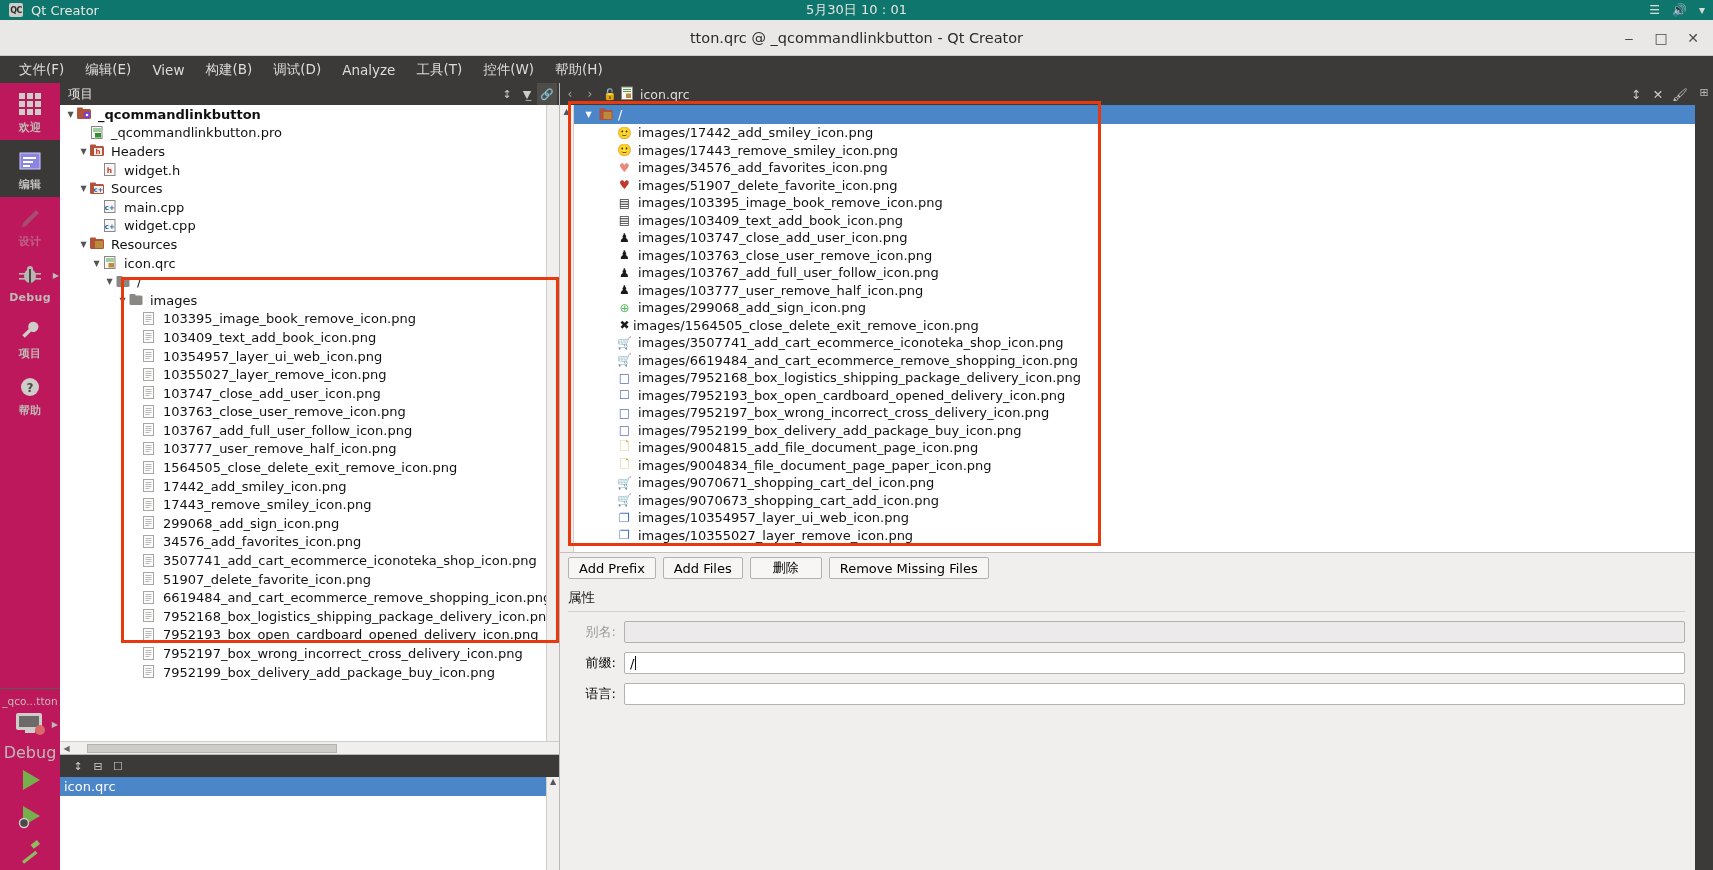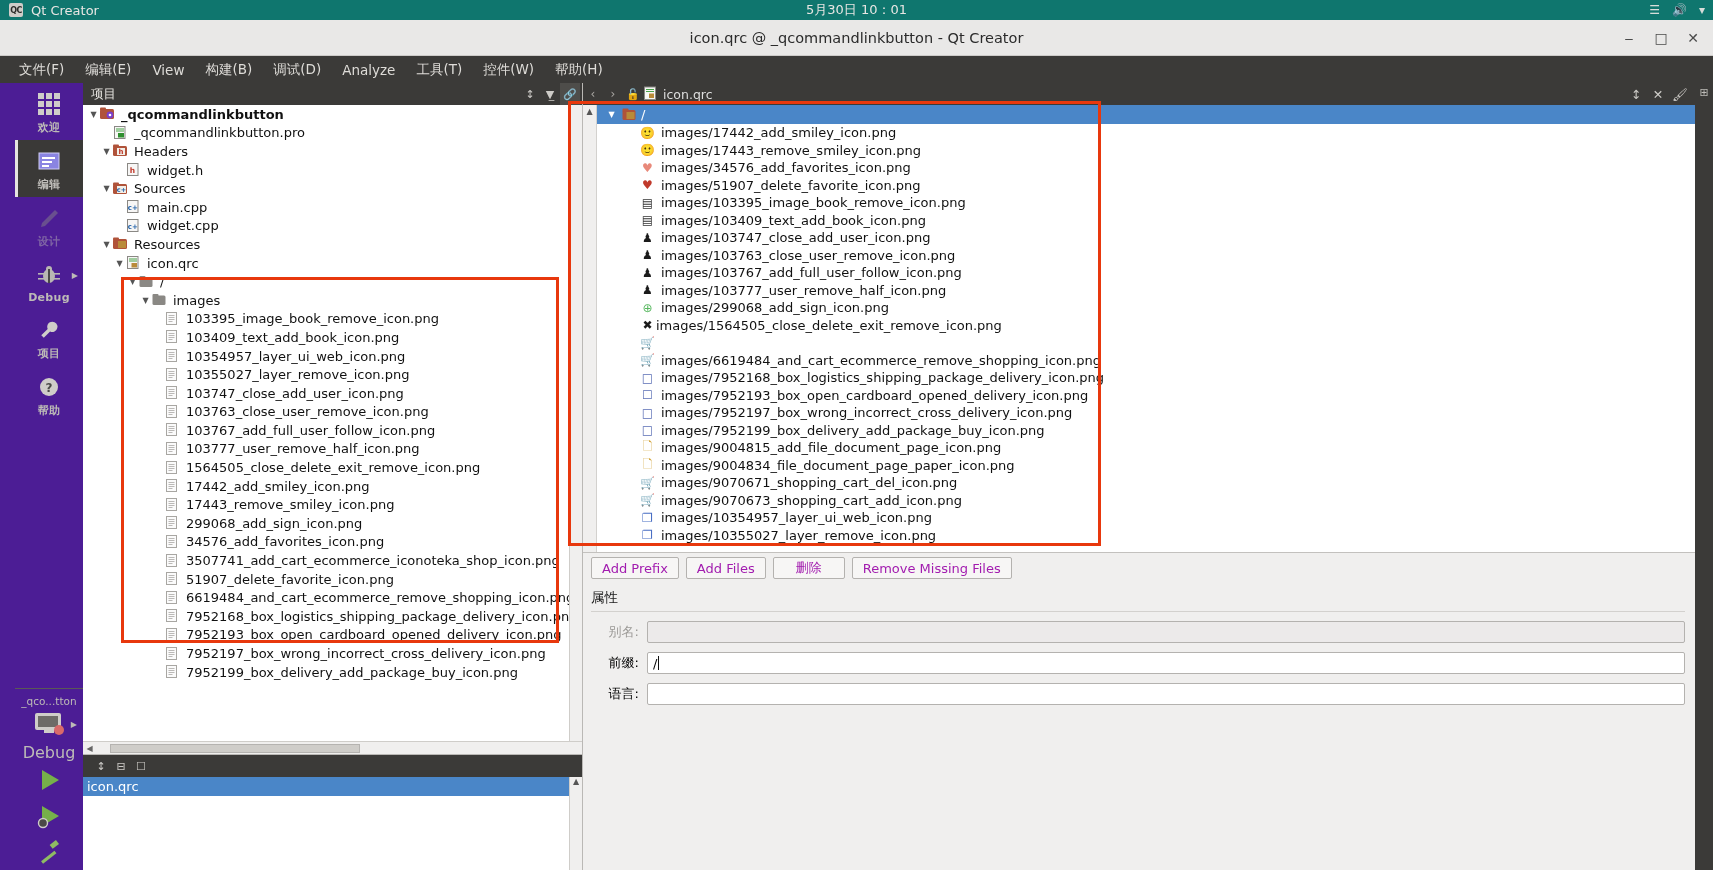--- a/index.html
+++ b/index.html
@@ -29,22 +29,22 @@
 
   
   #menubar { height:27px; background:#3b3a38; display:flex; align-items:center;
     padding-left:10px; gap:3px; }
   #menubar .mi { color:#dedcd8; font-size:13.5px; padding:3px 9px; white-space:nowrap; }
 
   
   #main { display:flex; height:787px; }
 
   
-  #modebar { width:83px; background:#4c1d95; display:flex; flex-direction:column;
-    align-items:flex-end; color:#bdbbb7; flex:none; position:relative; }
+  #modebar { width:60px; background:#be185d; display:flex; flex-direction:column;
+    align-items:center; color:#bdbbb7; flex:none; position:relative; }
   .mode { width:68px; padding:8px 0 5px; display:flex; flex-direction:column;
     align-items:center; gap:3px; position:relative; }
   .mode .glyph { height:26px; display:flex; align-items:center; justify-content:center; }
   .mode .lbl { font-size:11px; font-weight:bold; letter-spacing:.3px; }
   .mode.active { background:#3a3937; }
   .mode.active:before { content:""; position:absolute; left:0; top:0; bottom:0;
     width:3px; background:#e6e4e0; }
   .mode.disabled { opacity:.45; }
   .mode .arrow { position:absolute; right:5px; top:17px; font-size:8px; color:#bdbbb7; }
   .dots { display:grid; grid-template-columns:repeat(3,6px); gap:2px; }
@@ -101,21 +101,21 @@
     padding-left:6px; white-space:nowrap; color:#111; }
   .qrow.rootsel { background:#4a86c8; color:#fff; height:19px; }
   .qrow .gi { width:17px; flex:none; display:flex; align-items:center;
     justify-content:center; font-size:12px; }
   .qrow .pad { width:36px; flex:none; }
 
   
   #btnrow { height:30px; display:flex; align-items:center; gap:7px;
     padding:0 0 0 8px; flex:none; background:#f0efee; }
   .qbtn { height:22px; background:#f7f6f5; border:1px solid #b4b2af; border-radius:2px;
-    font-size:13px; padding:0 10px; color:#a21caf; display:flex; align-items:center; }
+    font-size:13px; padding:0 10px; color:#000000; display:flex; align-items:center; }
 
   #props { flex:1; background:#f0efee; padding:6px 10px 0 8px; }
   #props .phdr { font-size:13.5px; color:#1b1b1b; padding-bottom:4px;
     border-bottom:1px solid #d3d1ce; }
   .prow { display:flex; align-items:center; gap:8px; margin-top:9px; }
   .prow .plab { width:48px; text-align:right; font-size:13px; }
   .prow .plab.dim { color:#9b9996; }
   .pinput { flex:1; height:22px; border:1px solid #b4b2af; background:#fff;
     border-radius:2px; font-size:13px; padding:0 5px; display:flex; align-items:center; }
   .pinput.dis { background:#eceaea; }
@@ -137,21 +137,21 @@
   <div class="app">Qt Creator</div>
   <div class="clock">5月30日 10：01</div>
   <div class="tray">
     <span>☰</span>
     <span>🔊</span>
     <span>▾</span>
   </div>
 </div>
 
 <div id="titlebar">
-  <div class="title">icon.qrc @ _qcommandlinkbutton - Qt Creator</div>
+  <div class="title">tton.qrc @ _qcommandlinkbutton - Qt Creator</div>
   <div class="wbtns">
     <div class="wbtn">‒</div>
     <div class="wbtn">□</div>
     <div class="wbtn">✕</div>
   </div>
 </div>
 
 <div id="menubar">
     <div class="mi">文件(F)</div>
     <div class="mi">编辑(E)</div>
@@ -832,20 +832,21 @@
             <span style="margin-left:5px">images/299068_add_sign_icon.png</span>
           </div>
           <div class="qrow">
             <span class="pad"></span>
             <span class="gi" style="color:#1b1b1b">✖</span>
             <span style="">images/1564505_close_delete_exit_remove_icon.png</span>
           </div>
           <div class="qrow">
             <span class="pad"></span>
             <span class="gi" style="color:#1b1b1b">🛒</span>
+            <span style="margin-left:5px">images/3507741_add_cart_ecommerce_iconoteka_shop_icon.png</span>
           </div>
           <div class="qrow">
             <span class="pad"></span>
             <span class="gi" style="color:#1b1b1b">🛒</span>
             <span style="margin-left:5px">images/6619484_and_cart_ecommerce_remove_shopping_icon.png</span>
           </div>
           <div class="qrow">
             <span class="pad"></span>
             <span class="gi" style="color:#5b6fb5">□</span>
             <span style="margin-left:5px">images/7952168_box_logistics_shipping_package_delivery_icon.png</span>

